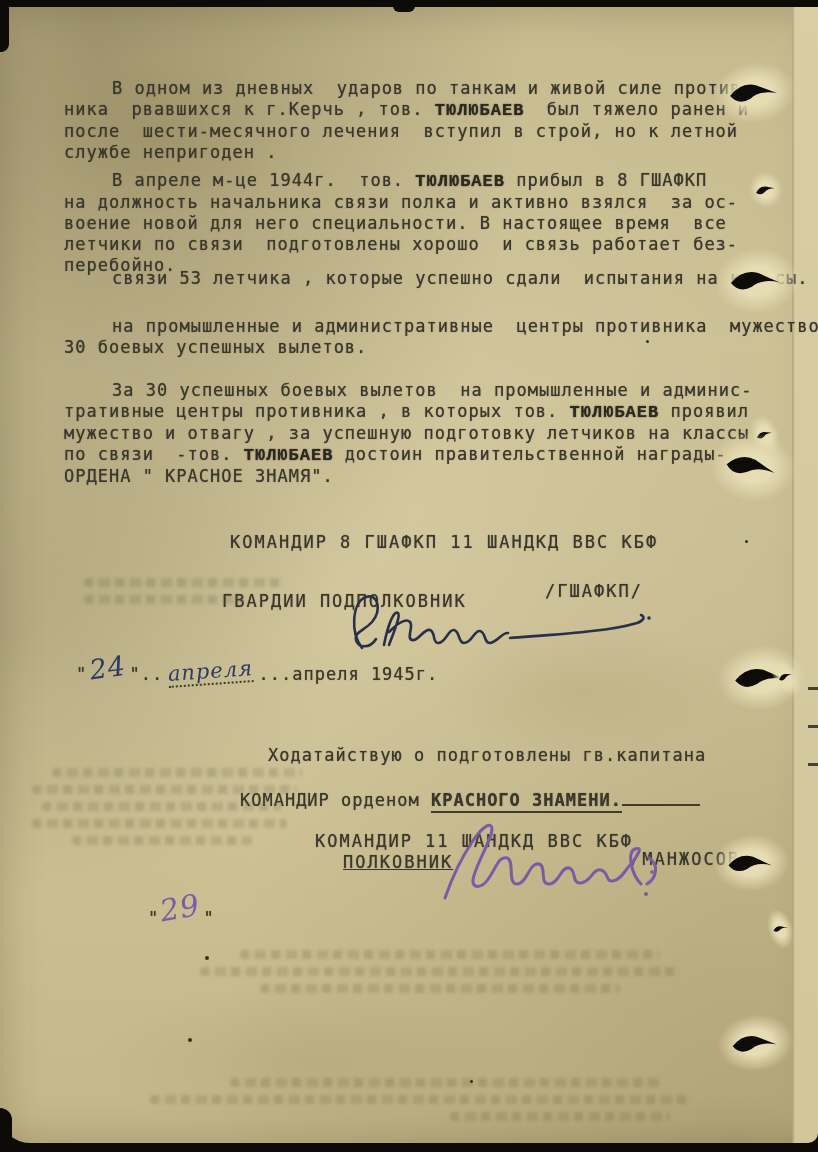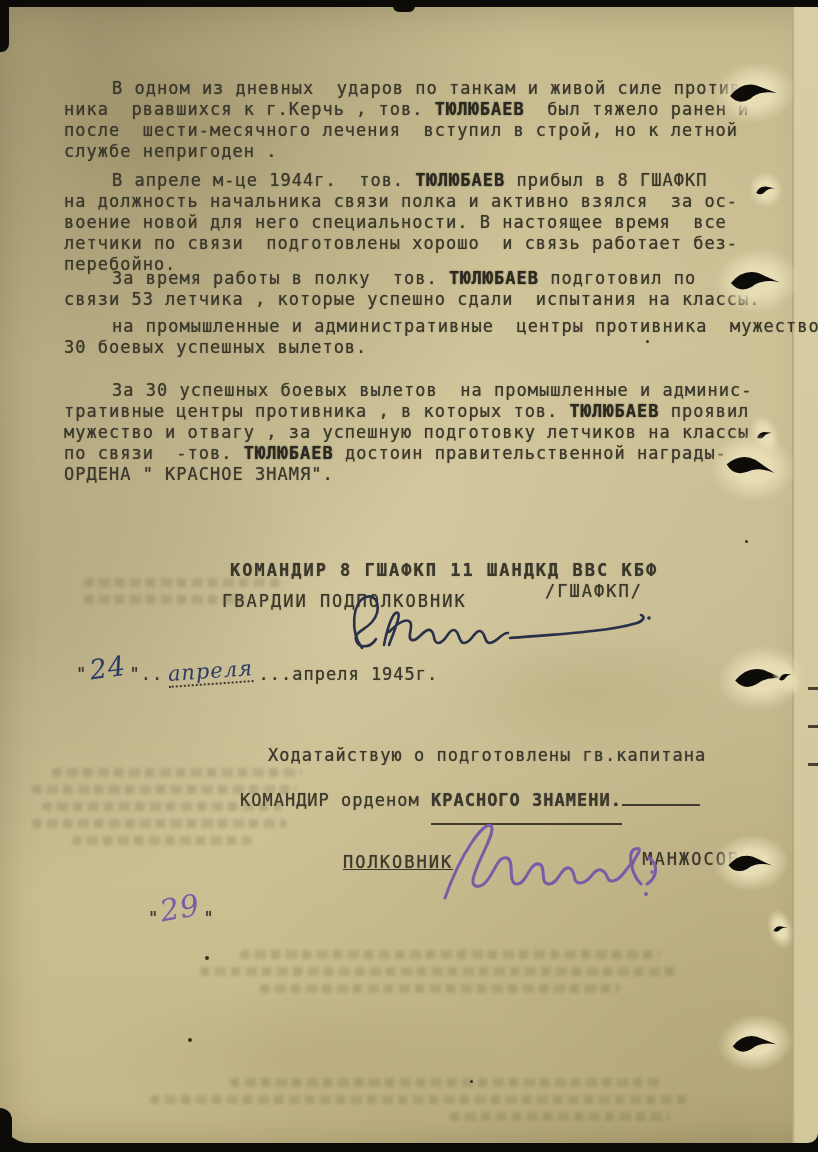--- a/index.html
+++ b/index.html
@@ -20,23 +20,23 @@
     background:linear-gradient(90deg,rgba(90,78,40,.35) 0,rgba(90,78,40,0) 3px),
                linear-gradient(180deg,#d8cda3,#d2c79b);
     border-radius:0 0 10px 0;}
   .edge-dash{position:absolute;left:808px;width:10px;height:3px;background:#241f12;opacity:.8;}
 
   
   .tw{position:absolute;color:var(--ink-type);font-size:17px;line-height:21px;
       letter-spacing:1px;white-space:pre;text-shadow:0 0 1px rgba(52,49,38,.75);}
   .tline{white-space:pre;}
   .para .tline:first-child{text-indent:48px;}
-  b{font-weight:bold;color:#2c2a20;text-shadow:0 0 1.4px rgba(35,33,24,.9);}
+  b{font-weight:bold;color:#2c2a20;text-shadow:0 0 1.4px rgba(35,33,24,.9);font-family:Liberation Mono, monospace;}
   .caps{letter-spacing:2px;}
-  .uline{font-weight:bold;border-bottom:2px solid #403d2e;padding-bottom:13px;margin-top:16px;}
+  .uline{font-weight:bold;border-bottom:2px solid #403d2e;padding-bottom:1px;margin-top:16px;}
   .uline-tail{display:inline-block;width:78px;border-bottom:2px solid #403d2e;height:14px;}
 
   
   .hw{font-family:"DejaVu Serif","Liberation Serif",serif;font-style:italic;
       display:inline-block;text-shadow:none;}
   .hw-blue{color:var(--ink-blue);}
   .hw-purple{color:var(--ink-purple);}
   .dateline{position:absolute;display:flex;align-items:baseline;color:var(--ink-type);
       font-size:17px;letter-spacing:1px;white-space:pre;text-shadow:0 0 1px rgba(52,49,38,.7);}
   .dotted-under{border-bottom:2px dotted #3c392c;}
@@ -71,25 +71,25 @@
   <div class="blk" style="left:0;top:0;width:9px;height:52px;border-radius:0 0 8px 0;"></div>
   <div class="blk" style="left:0;top:1143px;width:818px;height:9px;"></div>
   <div class="blk" style="left:0;top:1108px;width:12px;height:44px;border-radius:0 28px 0 0;"></div>
 
   <div class="stain" style="left:40px;top:60px;width:260px;height:160px;background:radial-gradient(ellipse,rgba(120,105,58,.16),transparent 70%);"></div>
   <div class="stain" style="left:430px;top:620px;width:300px;height:140px;background:radial-gradient(ellipse,rgba(130,112,62,.12),transparent 70%);"></div>
   <div class="stain" style="left:90px;top:980px;width:420px;height:160px;background:radial-gradient(ellipse,rgba(118,104,58,.12),transparent 70%);"></div>
 
   <div class="tw para" style="left:64px;top:78px;"><div class="tline">В одном из дневных  ударов по танкам и живой силе против-</div><div class="tline">ника  рвавшихся к г.Керчь , тов. <b>ТЮЛЮБАЕВ</b>  был тяжело ранен и</div><div class="tline">после  шести-месячного лечения  вступил в строй, но к летной</div><div class="tline">службе непригоден .</div></div>
   <div class="tw para" style="left:64px;top:170px;"><div class="tline">В апреле м-це 1944г.  тов. <b>ТЮЛЮБАЕВ</b> прибыл в 8 ГШАФКП</div><div class="tline">на должность начальника связи полка и активно взялся  за ос-</div><div class="tline">воение новой для него специальности. В настоящее время  все</div><div class="tline">летчики по связи  подготовлены хорошо  и связь работает без-</div><div class="tline">перебойно.</div></div>
-  <div class="tw para" style="left:64px;top:268px;"><div class="tline">За время работы в полку  тов. <b>ТЮЛЮБАЕВ</b> подготовил по</div><div class="tline">связи 53 летчика , которые успешно сдали  испытания на классы.</div></div>
+  <div class="tw para" style="left:64px;top:268px;"><div class="tline">связи 53 летчика , которые успешно сдали  испытания на классы.</div></div>
   <div class="tw para" style="left:64px;top:316px;"><div class="tline">на промышленные и административные  центры противника  мужество</div><div class="tline">30 боевых успешных вылетов.</div></div>
   <div class="tw para" style="left:64px;top:380px;"><div class="tline">За 30 успешных боевых вылетов  на промышленные и админис-</div><div class="tline">тративные центры противника , в которых тов. <b>ТЮЛЮБАЕВ</b> проявил</div><div class="tline">мужество и отвагу , за успешную подготовку летчиков на классы</div><div class="tline">по связи  -тов. <b>ТЮЛЮБАЕВ</b> достоин правительственной награды-</div><div class="tline">ОРДЕНА " КРАСНОЕ ЗНАМЯ".</div></div>
 
-  <div class="tw caps" style="left:230px;top:560px;font-weight:bold;">КОМАНДИР 8 ГШАФКП 11 ШАНДКД ВВС КБФ</div>
+  <div class="tw caps" style="left:230px;top:532px;">КОМАНДИР 8 ГШАФКП 11 ШАНДКД ВВС КБФ</div>
   <div class="tw caps" style="left:222px;top:581px;margin-top:10px;">ГВАРДИИ ПОДПОЛКОВНИК</div>
   <div class="tw caps" style="left:545px;top:581px;">/ГШАФКП/</div>
 
   <svg class="sig" style="left:340px;top:588px;" width="320" height="68" viewBox="0 0 320 68">
     <g fill="none" stroke="#28304a" stroke-width="2.6" stroke-linecap="round">
       <path d="M22,60 C10,44 12,14 26,9 C38,5 42,22 32,34 C24,43 14,44 16,52 C18,60 30,61 36,51"></path>
       <path d="M44,57 C48,36 54,22 58,25 C61,28 53,46 49,57 M49,44 C58,35 66,30 70,34 C74,38 66,50 72,52 C78,54 84,40 90,42 C96,44 92,55 98,55 C106,55 108,41 114,42 C120,43 118,55 124,55 C132,55 134,42 140,43 C146,44 144,56 150,55 C158,54 162,44 168,45"></path>
       <path d="M170,50 C195,48 228,46 252,43 C272,41 287,38 297,35 C303,33 306,29 301,27"></path>
       <circle cx="309" cy="30" r="1.8" fill="#28304a" stroke="none"></circle>
     </g>
@@ -101,20 +101,21 @@
     <span>"..</span>
     <span class="hw hw-blue dotted-under" style="font-size:21px;transform:rotate(-4deg) translateY(-2px);margin:0 5px;">апреля</span>
     <span>...апреля 1945г.</span>
   </div>
 
   <div class="tw" style="left:268px;top:745px;">Ходатайствую о подготовлены гв.капитана</div>
   <div class="tw" style="left:195px;top:769px;">
     <span>КОМАНДИР орденом </span><span class="uline">КРАСНОГО ЗНАМЕНИ.</span><span class="uline-tail"></span>
   </div>
 
+  <div class="tw caps" style="left:315px;top:831px;">КОМАНДИР 11 ШАНДКД ВВС КБФ</div>
   <div class="tw caps" style="left:343px;top:852px;text-decoration:underline;">ПОЛКОВНИК</div>
   <div class="tw caps" style="left:630px;top:849px;">/МАНЖОСОВ/</div>
 
   <svg class="sig" style="left:433px;top:812px;" width="230" height="92" viewBox="0 0 230 92">
     <g fill="none" stroke="#7a5ca6" stroke-width="3" stroke-linecap="round">
       <path d="M12,86 C28,40 52,8 58,14 C64,20 42,52 40,68 C39,76 48,78 56,66 C64,54 66,44 74,46 C82,48 74,72 84,72 C94,72 96,50 106,52 C114,54 106,72 116,72 C126,72 128,54 136,56 C144,58 138,72 148,71 C158,70 160,56 168,58 C176,60 172,70 180,69 C188,68 192,58 198,52"></path>
       <path d="M198,52 C206,42 210,34 202,37 C194,40 198,62 208,72"></path>
       <path d="M216,46 C226,52 224,66 214,72"></path>
       <circle cx="213" cy="82" r="2" fill="#7a5ca6" stroke="none"></circle>
       <circle cx="219" cy="60" r="1.8" fill="#7a5ca6" stroke="none"></circle>

